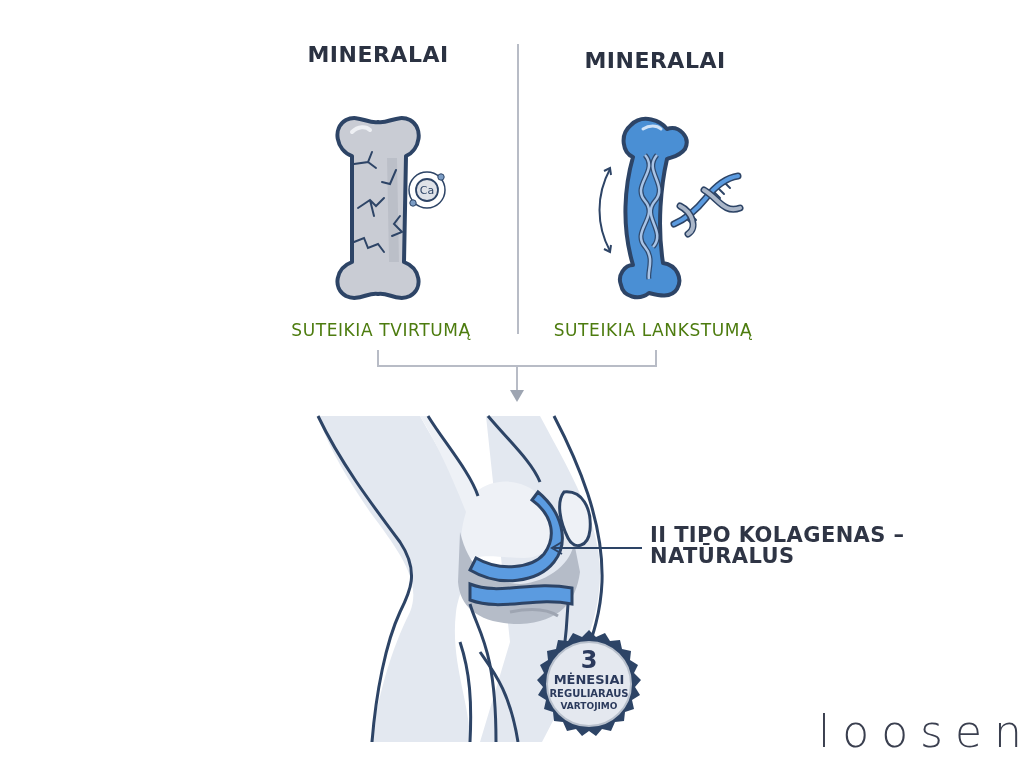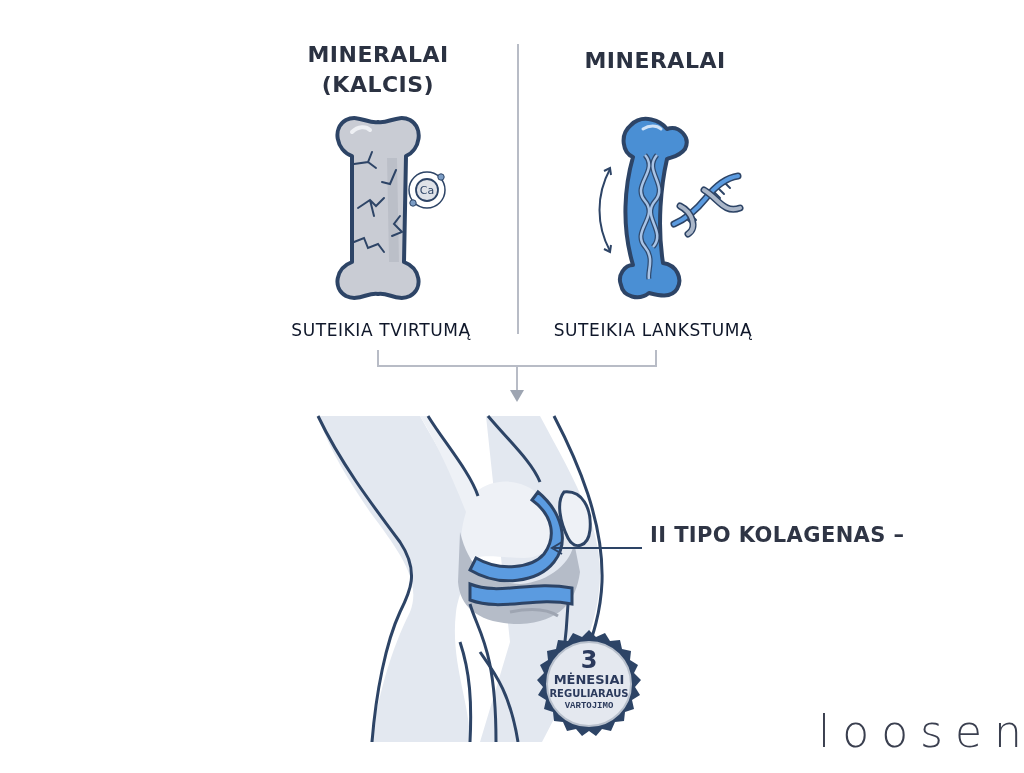--- a/index.html
+++ b/index.html
@@ -6,39 +6,38 @@
     body {
       width: 1024px; height: 773px; background: #ffffff; position: relative; overflow: hidden;
       font-family: "DejaVu Sans", sans-serif; color: #2b3242;
     }
     .abs { position: absolute; }
     .title {
       font-weight: bold; font-size: 22px; letter-spacing: 0.5px; text-align: center; line-height: 30px;
       color: #2b3242;
     }
     .caption {
-      font-size: 17px; letter-spacing: 0.6px; color: #0f172a; text-align: center; white-space: nowrap;
+      font-size: 17px; letter-spacing: 0.6px; color: #4d7c0f; text-align: center; white-space: nowrap;
     }
     .annot {
       font-weight: bold; font-size: 21px; letter-spacing: 0.4px; line-height: 21px; color: #2f3545;
       white-space: nowrap;
     }
     .badge-text { text-align: center; color: #2b3a5c; font-weight: bold; }
     .logo {
       font-family: "DejaVu Sans", sans-serif; font-weight: 200; font-size: 44px; letter-spacing: 12px;
       color: #3a3f4f;
     }
     svg { display: block; }
   </style>
 </head>
 <body>
 
 <div class="abs title" style="left:278px; top:40px; width:200px;">
   <div>MINERALAI</div>
-  <div>(KALCIS)</div>
 </div>
 
 <div class="abs title" style="left:555px; top:46px; width:200px;">MINERALAI</div>
 
 <div class="abs" style="left:517px; top:44px; width:2px; height:290px; background:#b8bcc6;"></div>
 
 <div class="abs" style="left:328px; top:112px;">
   <svg width="100" height="190" viewBox="0 0 100 190">
     <path d="M18,8 C30,2 40,12 50,10 C60,12 70,2 82,8 C96,16 92,38 78,44 L76,150 C92,156 96,176 82,184 C70,190 60,180 50,182 C40,180 30,190 18,184 C4,176 8,156 24,150 L24,44 C8,38 4,16 18,8 Z" fill="#c9ccd4" stroke="#2d4466" stroke-width="4" stroke-linejoin="round"></path>
     <path d="M64,46 L66,150" stroke="#b3b7c1" stroke-width="10" opacity="0.6"></path>
@@ -144,28 +143,29 @@
 
 <div class="abs" style="left:548px; top:540px;">
   <svg width="96" height="16" viewBox="0 0 96 16">
     <line x1="6" y1="8" x2="94" y2="8" stroke="#2d4466" stroke-width="2"></line>
     <path d="M14,2 L4,8 L14,14" stroke="#2d4466" stroke-width="2" fill="none"></path>
   </svg>
 </div>
 
 <div class="abs annot" style="left:650px; top:525px;">
   <div>II TIPO KOLAGENAS –</div>
+  <div>NATŪRALUS</div>
 </div>
 
 <div class="abs" style="left:532px; top:628px; width:114px; height:114px;">
   <svg width="114" height="114" viewBox="0 0 114 114" style="position:absolute; left:0; top:0;">
     <path d="M57,2 L64,9 L73,5 L78,13 L88,12 L90,21 L99,23 L98,32 L106,37 L102,45 L109,52 L103,59 L108,67 L100,72 L102,81 L93,84 L92,93 L83,94 L79,103 L70,101 L64,108 L57,103 L50,108 L44,101 L35,103 L31,94 L22,93 L21,84 L12,81 L14,72 L6,67 L11,59 L5,52 L12,45 L8,37 L16,32 L15,23 L24,21 L26,12 L36,13 L41,5 L50,9 Z" fill="#2d4466"></path>
     <circle cx="57" cy="56" r="42" fill="#e4e8ef" stroke="#b8c0cc" stroke-width="2"></circle>
   </svg>
   <div class="abs badge-text" style="left:0; top:20px; width:114px;">
     <div style="font-size:24px; line-height:24px;">3</div>
     <div style="font-size:13px; line-height:16px;">MĖNESIAI</div>
     <div style="font-size:10px; line-height:12px;">REGULIARAUS</div>
-    <div style="font-size:9px; line-height:12px;font-family:Liberation Mono, monospace;">VARTOJIMO</div>
+    <div style="font-size:9px; line-height:12px;">VARTOJIMO</div>
   </div>
 </div>
 
 <div class="abs logo" style="left:818px; top:706px;">loosen</div>
 
 </body></html>

